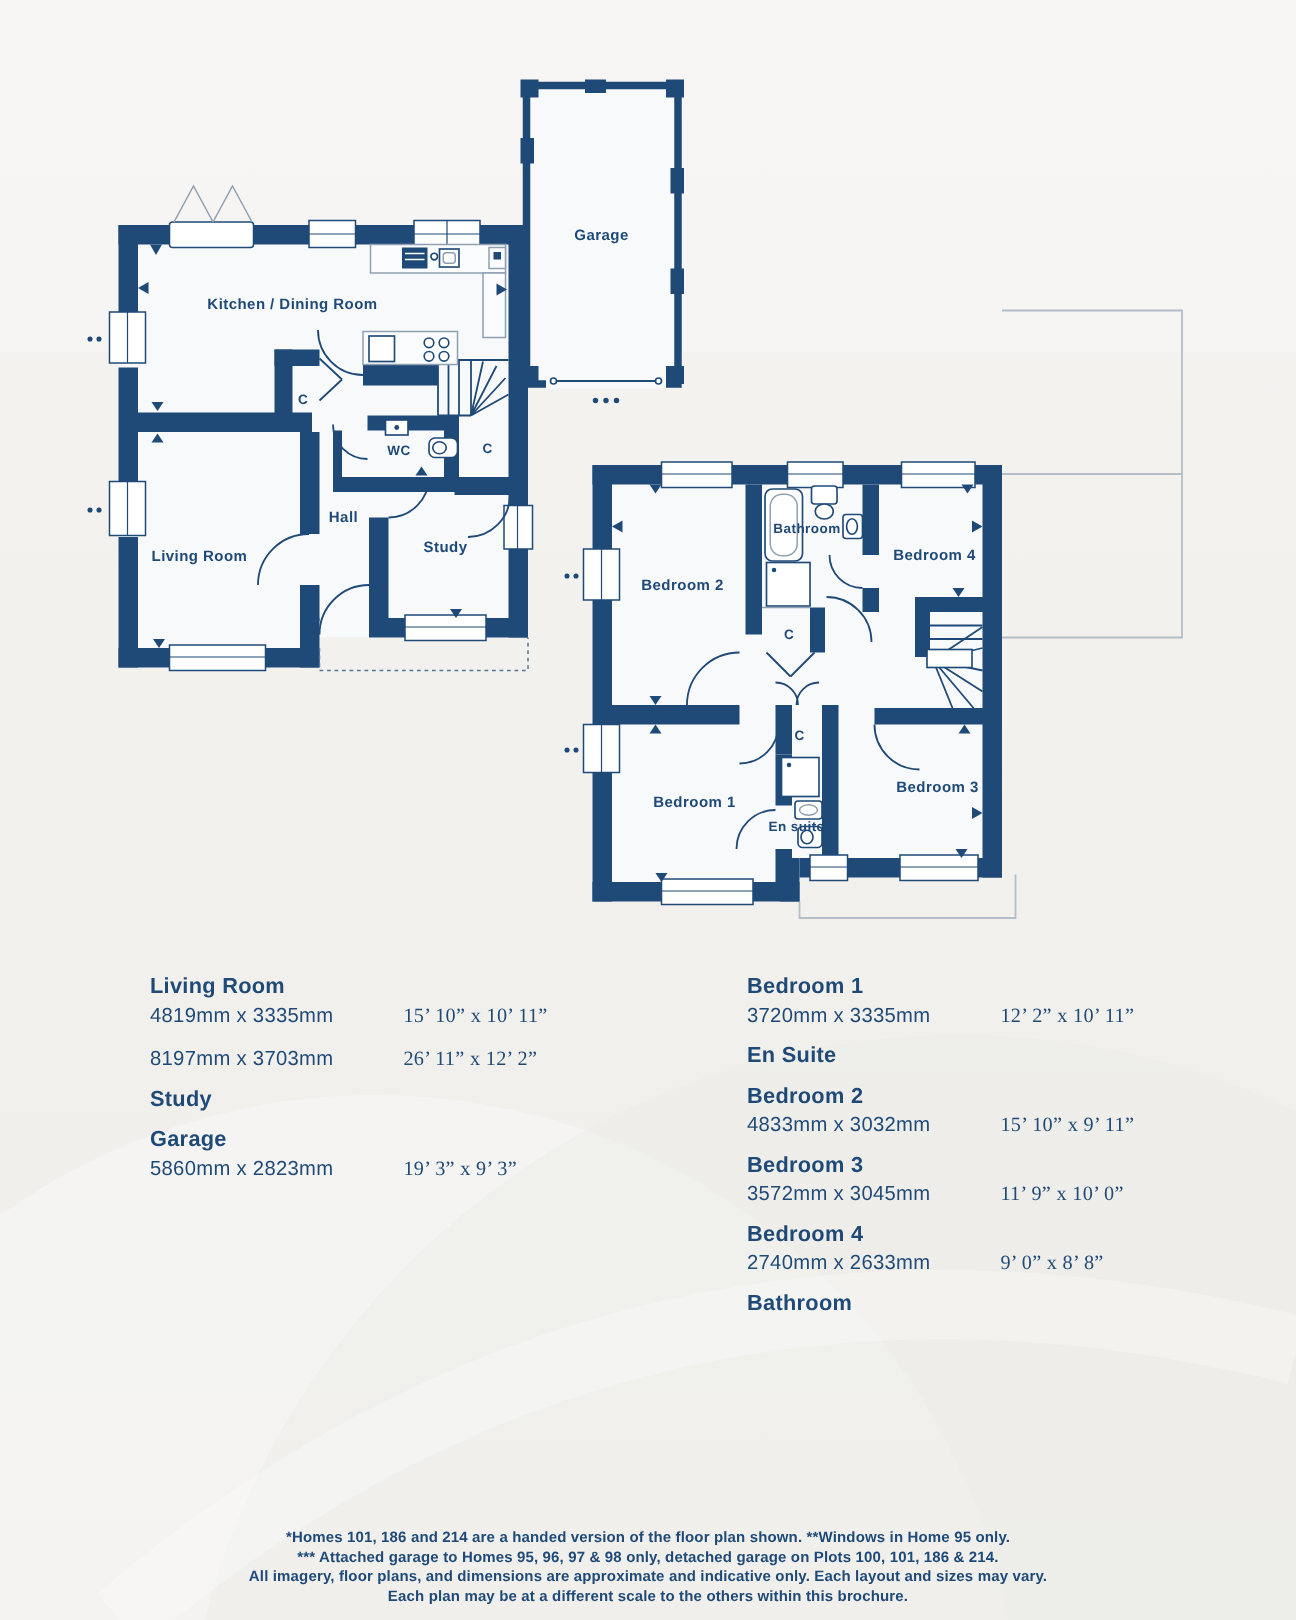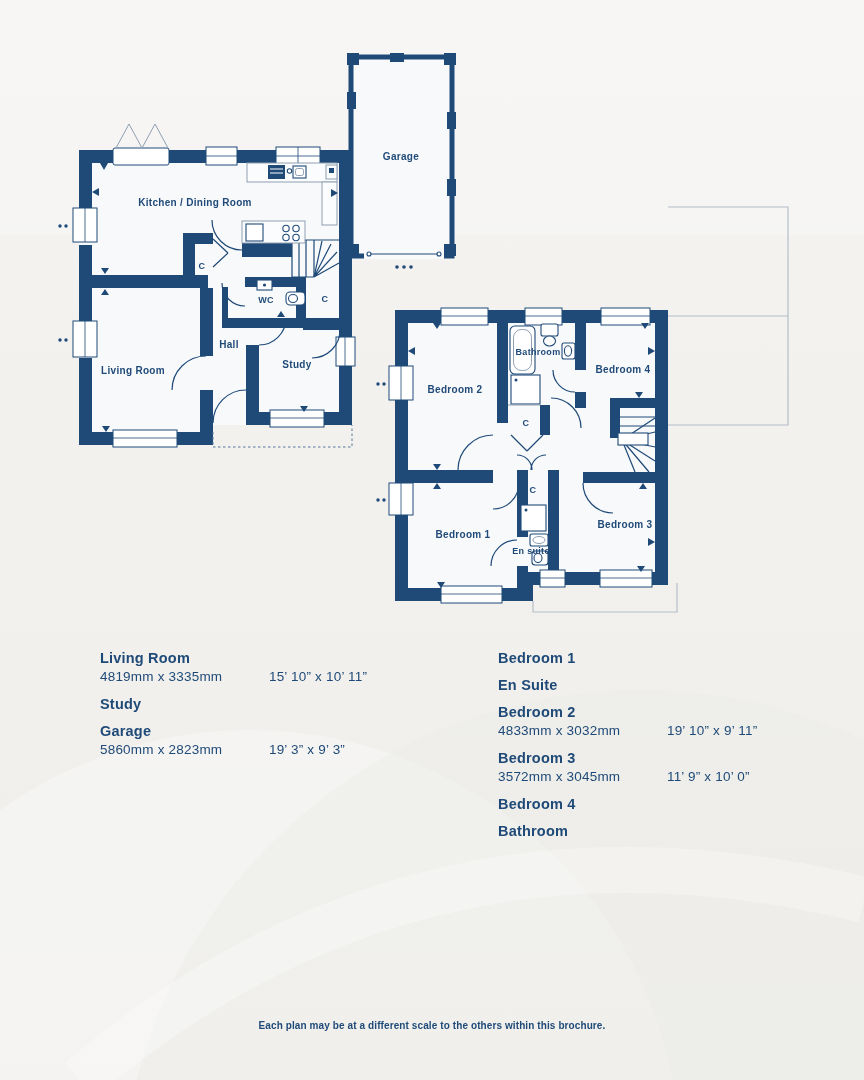--- a/index.html
+++ b/index.html
@@ -23,21 +23,21 @@
               font-size:10px;letter-spacing:0.3px;text-anchor:middle;}
   .room-label.small{font-size:9px;}
   
   .dims{position:absolute;color:#1f4a78;}
   .dims-left{left:100px;top:650px;width:360px;}
   .dims-right{left:498px;top:650px;width:340px;}
   .dim-entry{margin-bottom:10px;}
   .dim-name{font-weight:bold;font-size:14.5px;line-height:17px;letter-spacing:0.2px;}
   .dim-values{font-size:13.5px;line-height:19px;letter-spacing:0.2px;}
   .dim-metric{display:inline-block;width:165px;}
-  .dim-imperial{display:inline-block;}
+  .dim-imperial{display:inline-block;font-family:Liberation Serif, serif;}
   
   .footnotes{position:absolute;left:112px;top:1019px;width:640px;text-align:center;
              color:#1f4a78;font-size:10px;font-weight:bold;line-height:13px;letter-spacing:0.1px;}
 </style>
 </head>
 <body>
 
 <div class="page">
 
 <svg class="plan-svg" width="864" height="1080" viewBox="0 0 864 1080">
@@ -362,59 +362,74 @@
 
   <div class="dims dims-left">
     <div class="dim-entry">
       <div class="dim-name">Living Room</div>
       <div class="dim-values">
         <span class="dim-metric">4819mm x 3335mm</span>
         <span class="dim-imperial">15’ 10” x 10’ 11”</span>
       </div>
     </div>
     <div class="dim-entry">
+      <div class="dim-values">
+        <span class="dim-metric">8197mm x 3703mm</span>
+        <span class="dim-imperial">26’ 11”  x 12’ 2”</span>
+      </div>
     </div>
     <div class="dim-entry">
       <div class="dim-name">Study</div>
     </div>
     <div class="dim-entry">
       <div class="dim-name">Garage</div>
       <div class="dim-values">
         <span class="dim-metric">5860mm x 2823mm</span>
         <span class="dim-imperial">19’ 3” x 9’ 3”</span>
       </div>
     </div>
   </div>
 
   <div class="dims dims-right">
     <div class="dim-entry">
       <div class="dim-name">Bedroom 1</div>
+      <div class="dim-values">
+        <span class="dim-metric">3720mm x 3335mm</span>
+        <span class="dim-imperial">12’ 2” x 10’ 11”</span>
+      </div>
     </div>
     <div class="dim-entry">
       <div class="dim-name">En Suite</div>
     </div>
     <div class="dim-entry">
       <div class="dim-name">Bedroom 2</div>
       <div class="dim-values">
         <span class="dim-metric">4833mm x 3032mm</span>
-        <span class="dim-imperial">19’ 10” x 9’ 11”</span>
+        <span class="dim-imperial">15’ 10” x 9’ 11”</span>
       </div>
     </div>
     <div class="dim-entry">
       <div class="dim-name">Bedroom 3</div>
       <div class="dim-values">
         <span class="dim-metric">3572mm x 3045mm</span>
         <span class="dim-imperial">11’ 9” x 10’ 0”</span>
       </div>
     </div>
     <div class="dim-entry">
       <div class="dim-name">Bedroom 4</div>
+      <div class="dim-values">
+        <span class="dim-metric">2740mm x 2633mm</span>
+        <span class="dim-imperial">9’ 0” x 8’ 8”</span>
+      </div>
     </div>
     <div class="dim-entry">
       <div class="dim-name">Bathroom</div>
     </div>
   </div>
 
   <div class="footnotes">
+    <div>*Homes 101, 186 and 214 are a handed version of the floor plan shown. **Windows in Home 95 only.</div>
+    <div>*** Attached garage to Homes 95, 96, 97 &amp; 98 only, detached garage on Plots 100, 101, 186 &amp; 214.</div>
+    <div>All imagery, floor plans, and dimensions are approximate and indicative only. Each layout and sizes may vary.</div>
     <div>Each plan may be at a different scale to the others within this brochure.</div>
   </div>
 
 </div>
 
 </body></html>

